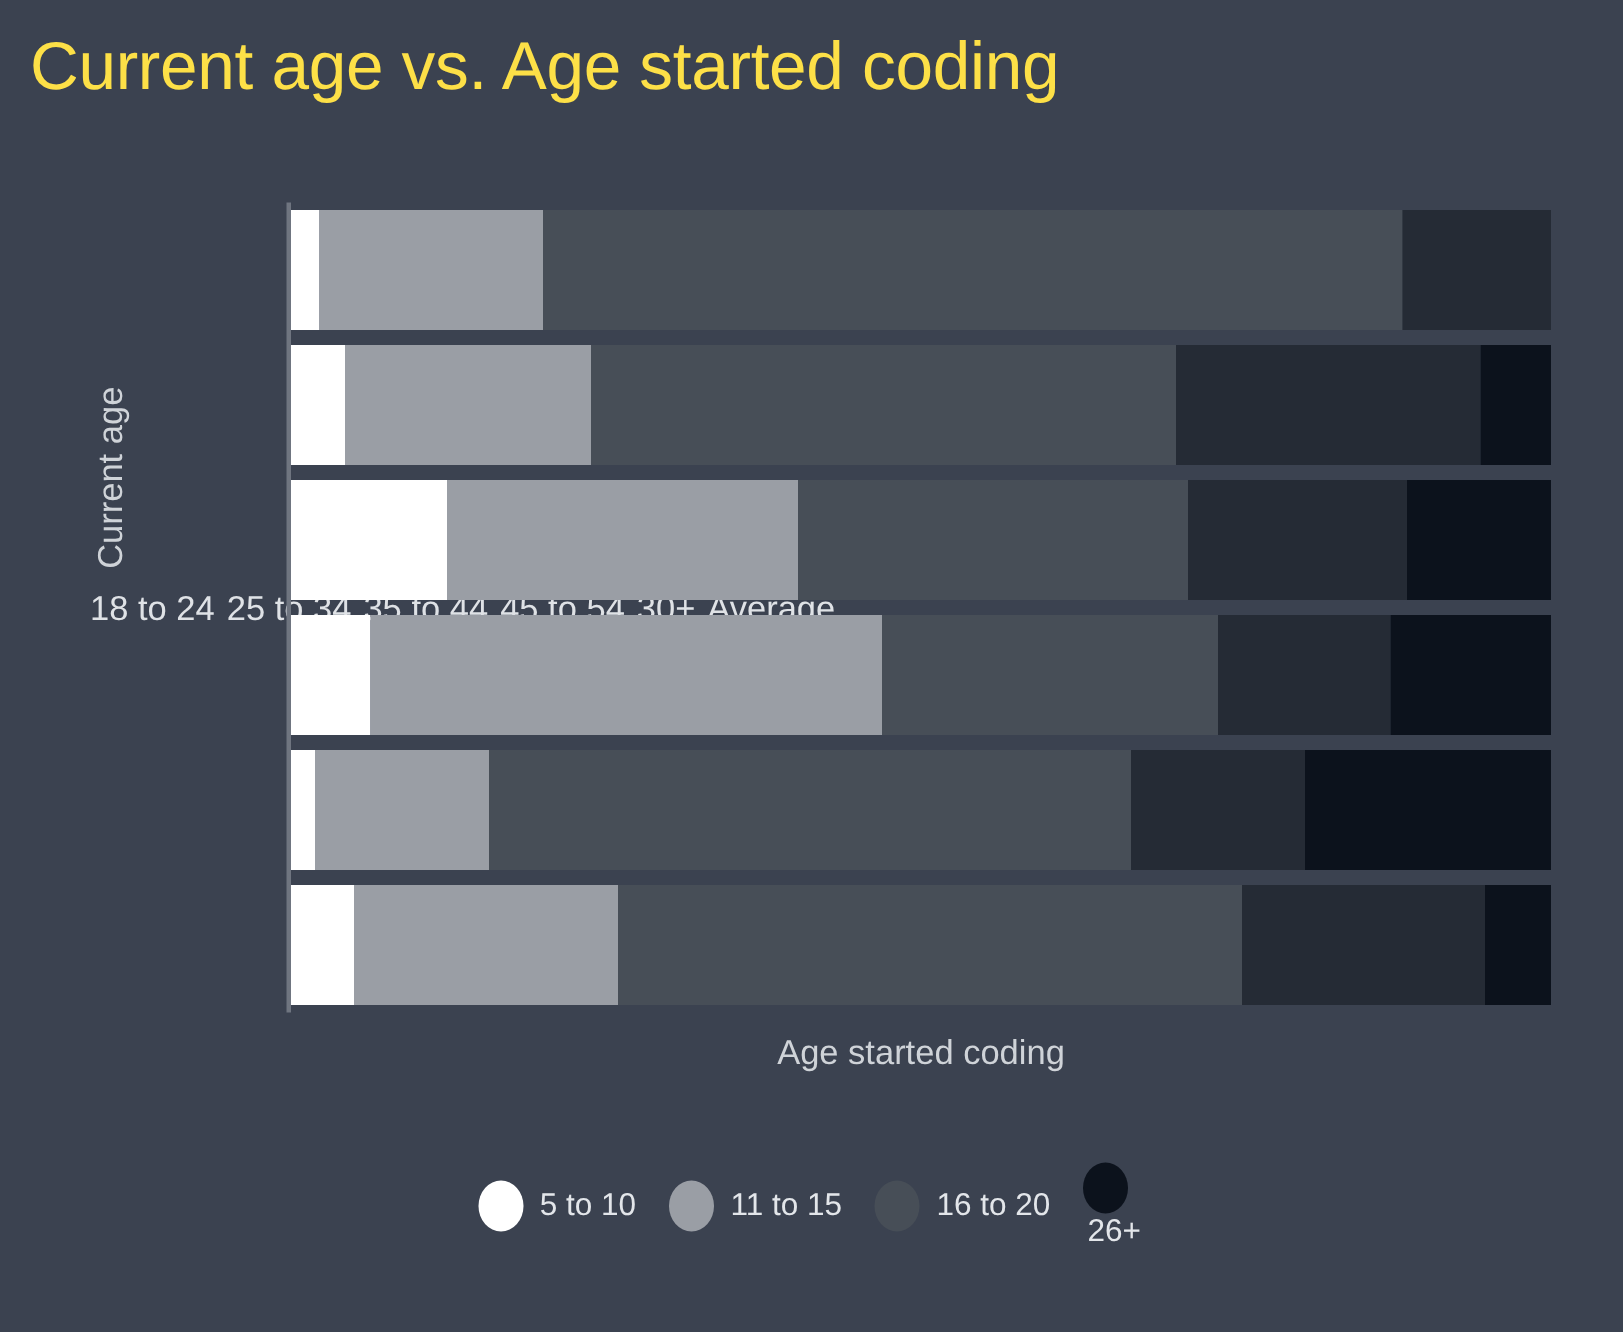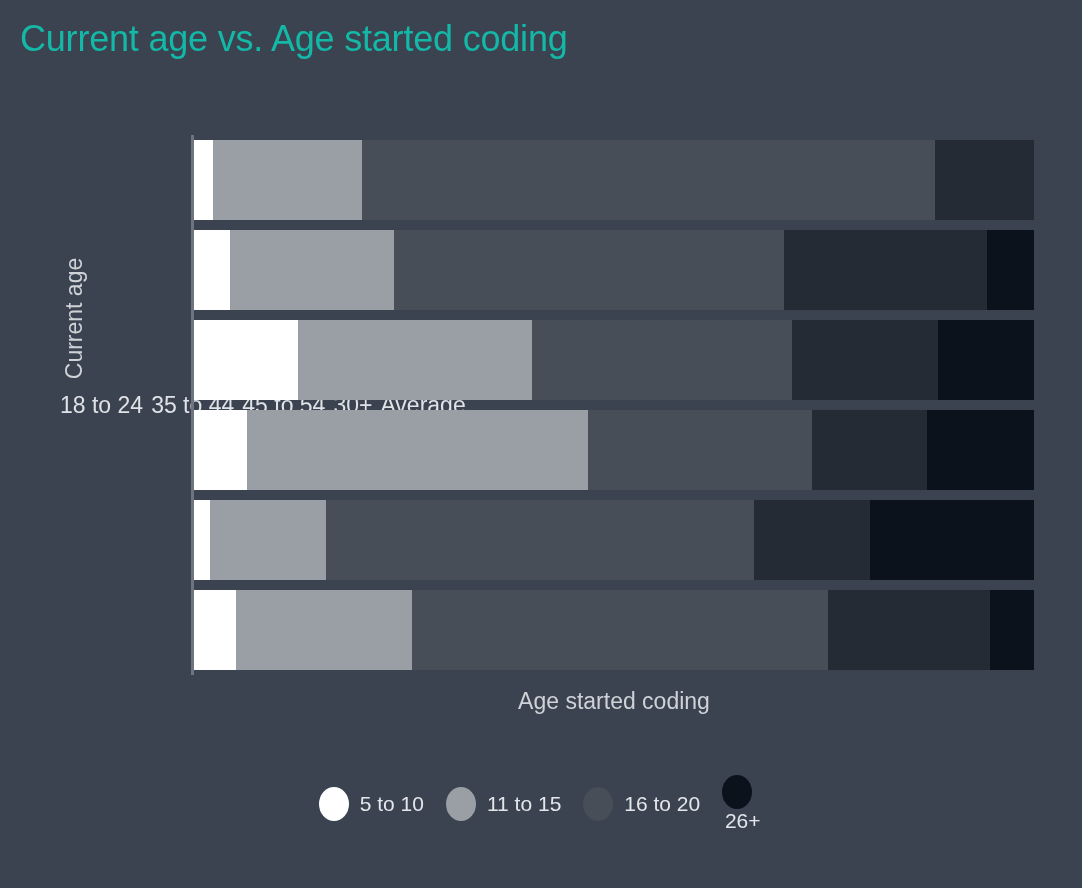--- a/index.html
+++ b/index.html
@@ -16,24 +16,24 @@
     font-family: "Liberation Sans", sans-serif;
     color: #e8eaed;
     position: relative;
   }
 
   
   #chart-title {
     position: absolute;
     left: 20px;
     top: 18px;
-    font-size: 36px;
+    font-size: 45px;
     font-weight: 400;
     letter-spacing: -0.2px;
-    color: #14b8a6;
+    color: #fde047;
     line-height: 1.15;
     white-space: nowrap;
   }
 
   
   #plot-region {
     position: absolute;
     left: 0;
     top: 135px;
     width: 1082px;
@@ -153,20 +153,21 @@
 <body>
 
 <div id="chart-title">Current age vs. Age started coding</div>
 
 <div id="plot-region">
 
   <div id="y-axis-title">Current age</div>
 
   <div id="y-tick-labels">
     <div class="y-tick">18 to 24</div>
+    <div class="y-tick">25 to 34</div>
     <div class="y-tick">35 to 44</div>
     <div class="y-tick">45 to 54</div>
     <div class="y-tick">30+</div>
     <div class="y-tick">Average</div>
   </div>
 
   <div id="y-axis-line"></div>
 
   <div id="bars-area">
       <div class="bar-row">

